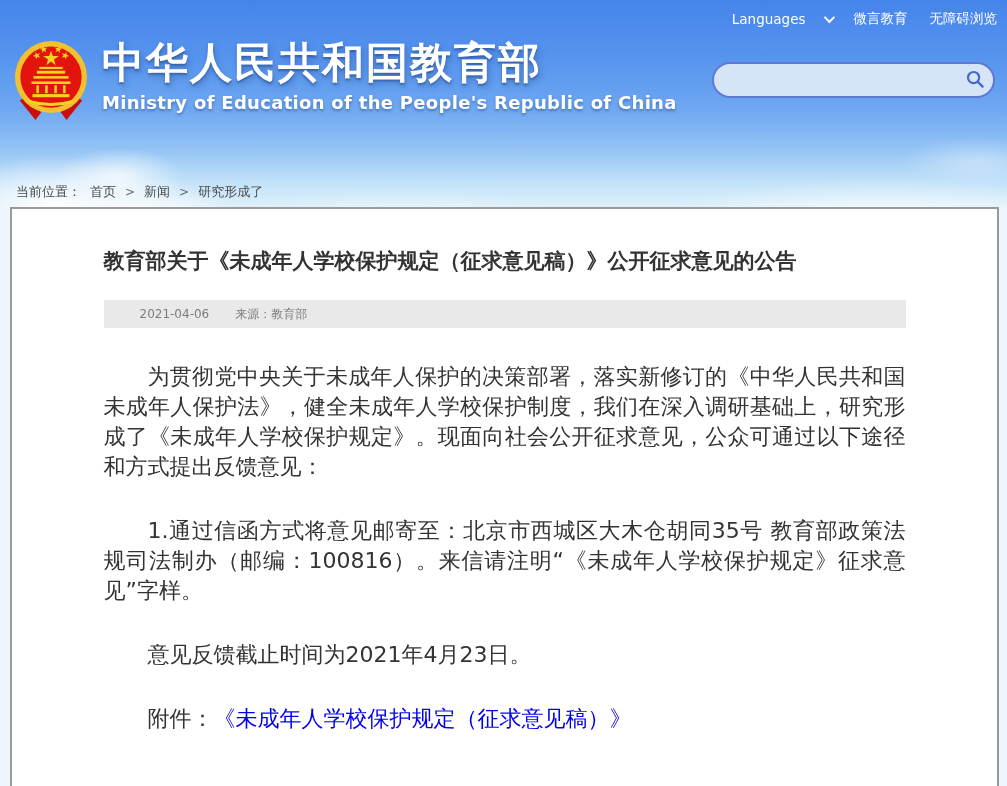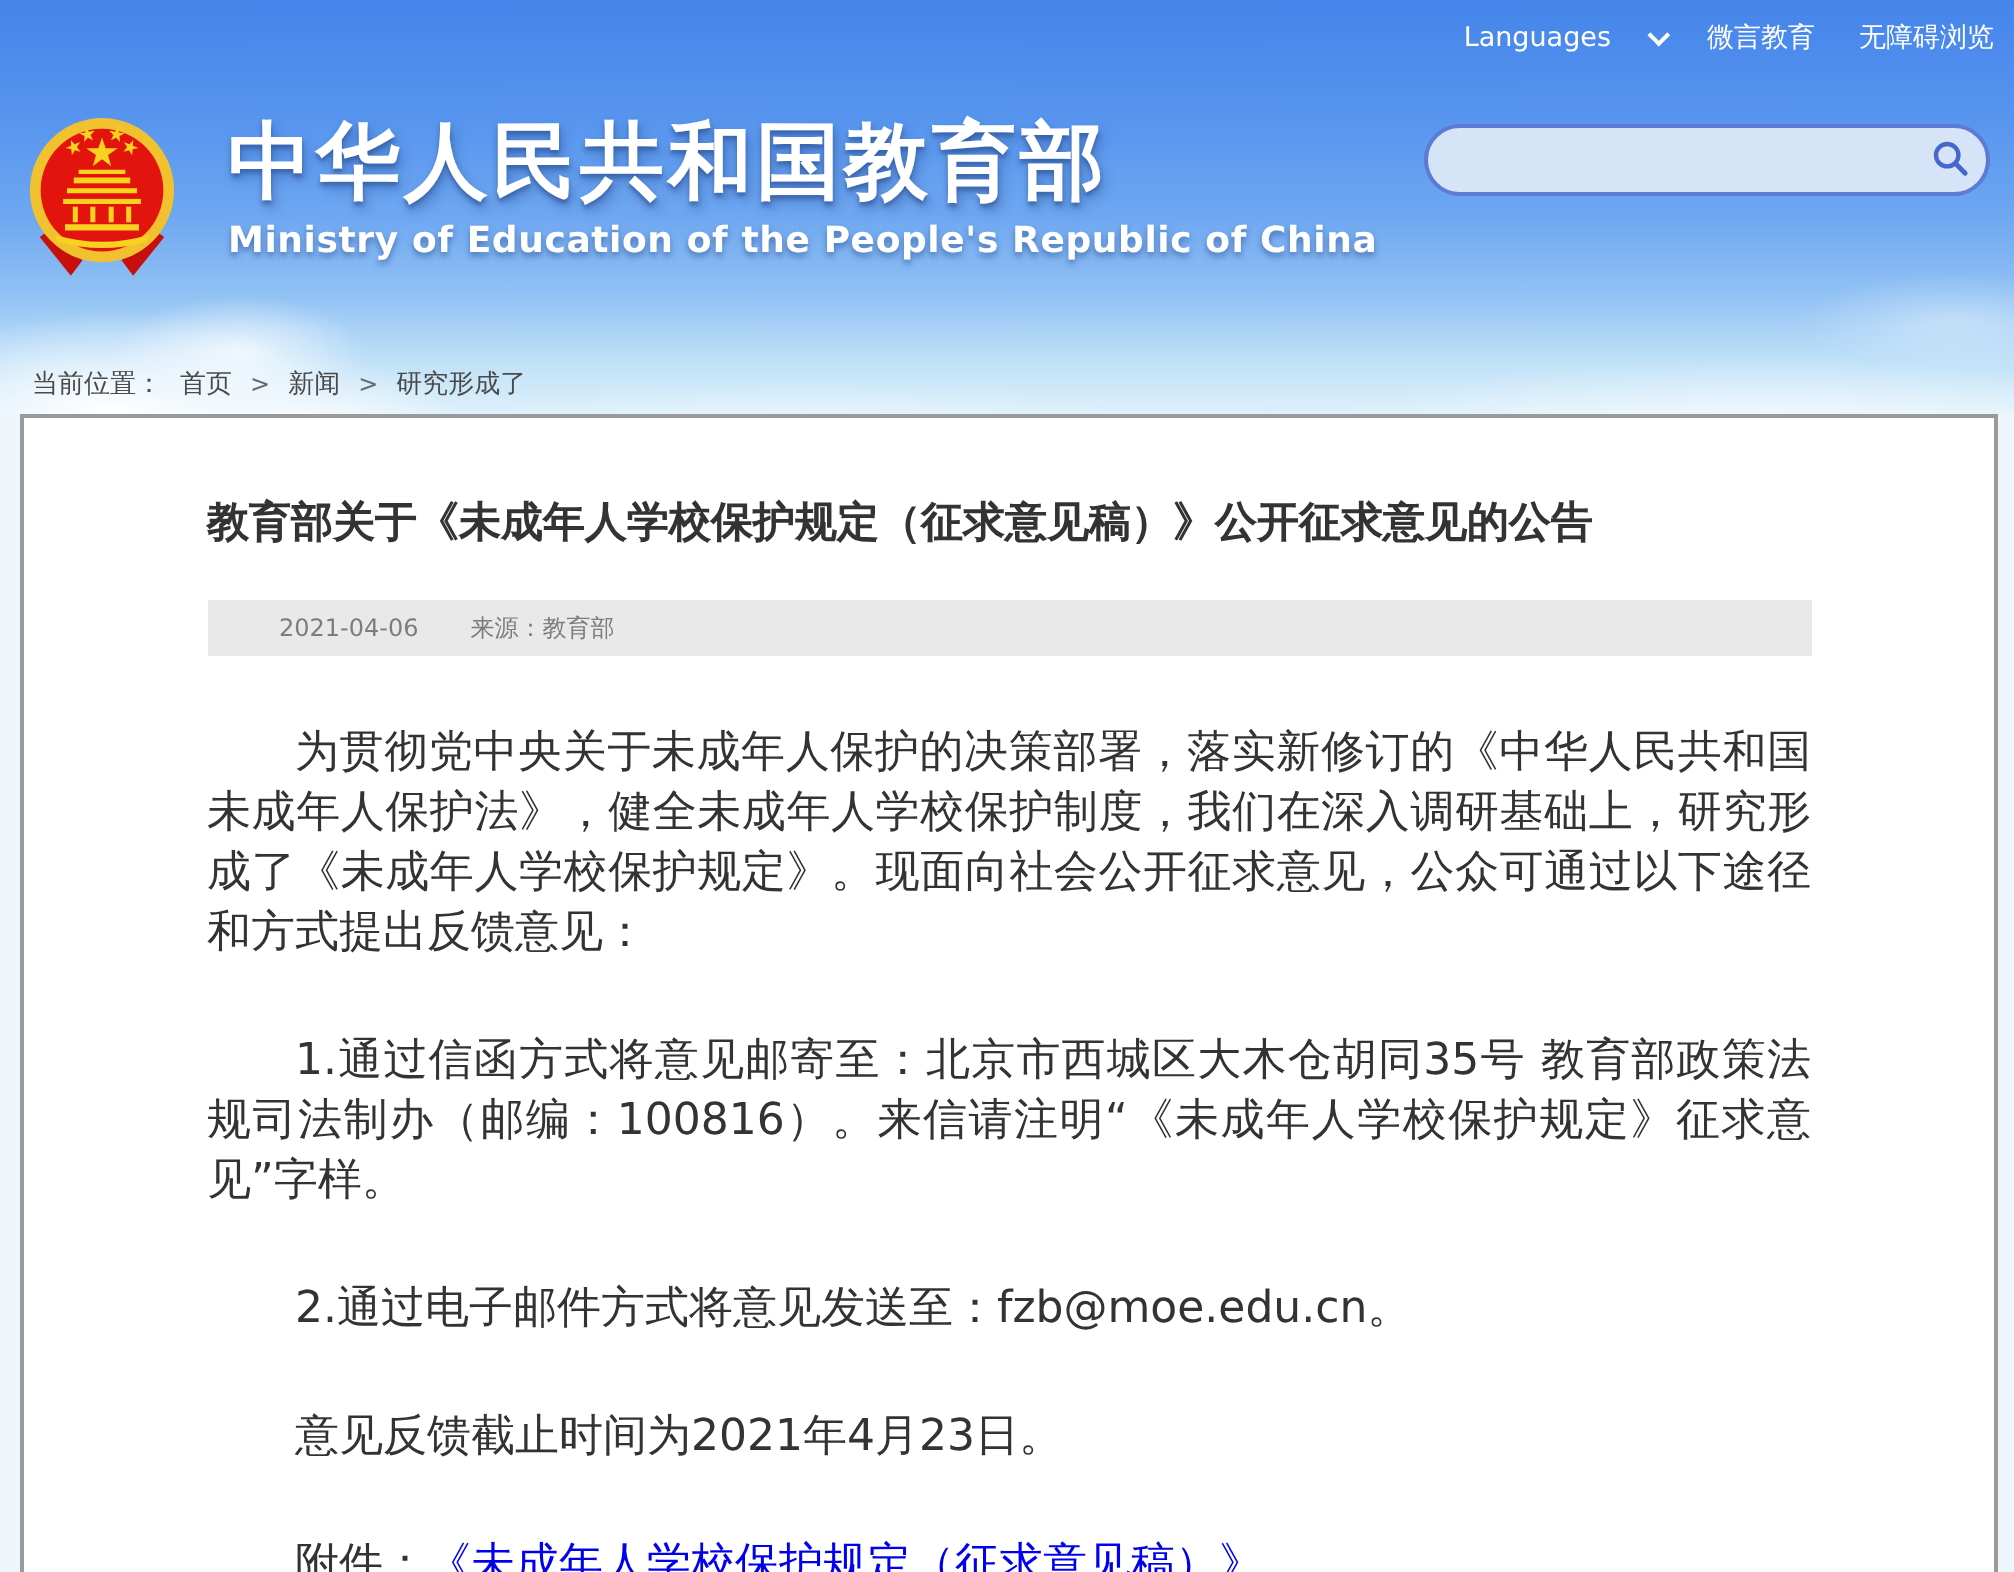--- a/index.html
+++ b/index.html
@@ -26,21 +26,21 @@
   }
   .topbar {
     position:absolute; top:10px; right:10px; display:flex; align-items:center; gap:22px;
     color:#ffffff; font-size:13.5px; z-index:5;
   }
   .topbar a { color:#ffffff; text-decoration:none; display:flex; align-items:center; gap:18px; cursor:pointer; }
   .chev {
     width:8px; height:8px; border-right:2px solid #fff; border-bottom:2px solid #fff;
     transform:rotate(45deg) translateY(-2px); display:inline-block;
   }
-  .brand { position:absolute; left:14px; top:56px; display:flex; align-items:flex-start; z-index:4;gap:12px; }
+  .brand { position:absolute; left:14px; top:38px; display:flex; align-items:flex-start; z-index:4; }
   .brand-text { margin-left:14px; padding-top:2px; }
   .site-title {
     color:#ffffff; font-size:42px; font-weight:bold; letter-spacing:2px; line-height:1.1;
     text-shadow:0 2px 2px rgba(35,70,135,.55), 2px 4px 6px rgba(35,70,135,.35);
   }
   .site-subtitle {
     color:#ffffff; font-size:18px; font-weight:bold; margin-top:6px; letter-spacing:.3px;
     text-shadow:0 2px 3px rgba(35,70,135,.55);
   }
   .search {
@@ -160,20 +160,19 @@
     <h1 class="article-title">教育部关于《未成年人学校保护规定（征求意见稿）》公开征求意见的公告</h1>
 
     <div class="meta-bar">
       <span>2021-04-06</span>
       <span>来源：教育部</span>
     </div>
 
     <div class="article-body">
       <p>为贯彻党中央关于未成年人保护的决策部署，落实新修订的《中华人民共和国未成年人保护法》，健全未成年人学校保护制度，我们在深入调研基础上，研究形成了《未成年人学校保护规定》。现面向社会公开征求意见，公众可通过以下途径和方式提出反馈意见：</p>
       <p>1.通过信函方式将意见邮寄至：北京市西城区大木仓胡同35号 教育部政策法规司法制办（邮编：100816）。来信请注明“《未成年人学校保护规定》征求意见”字样。</p>
-      <p>2.通过电子邮件方式将意见发送至：fzb@moe.edu.cn。</p>
       <p>意见反馈截止时间为2021年4月23日。</p>
       <p class="attachment">
         <span>附件：</span><a id="attachment-link" style="color: rgb(0, 0, 238);">《未成年人学校保护规定（征求意见稿）》</a>
       </p>
     </div>
   </div>
 </div>
 
 </body></html>

